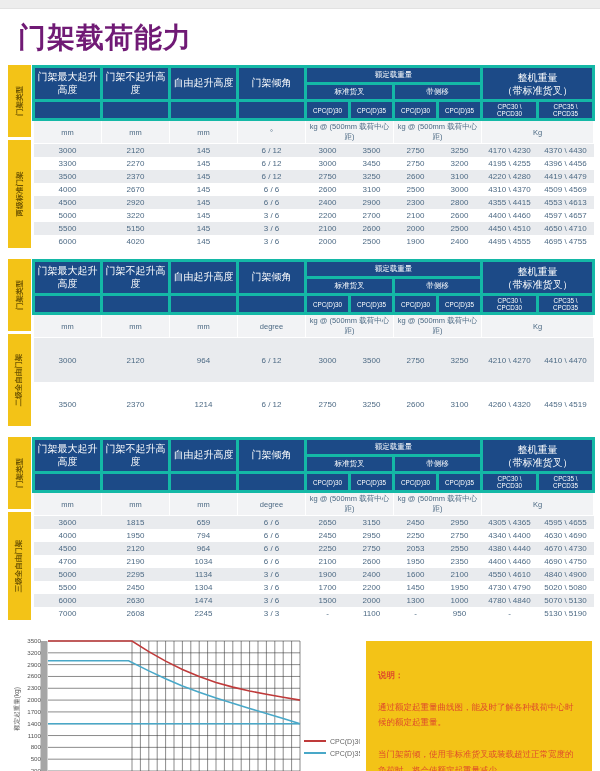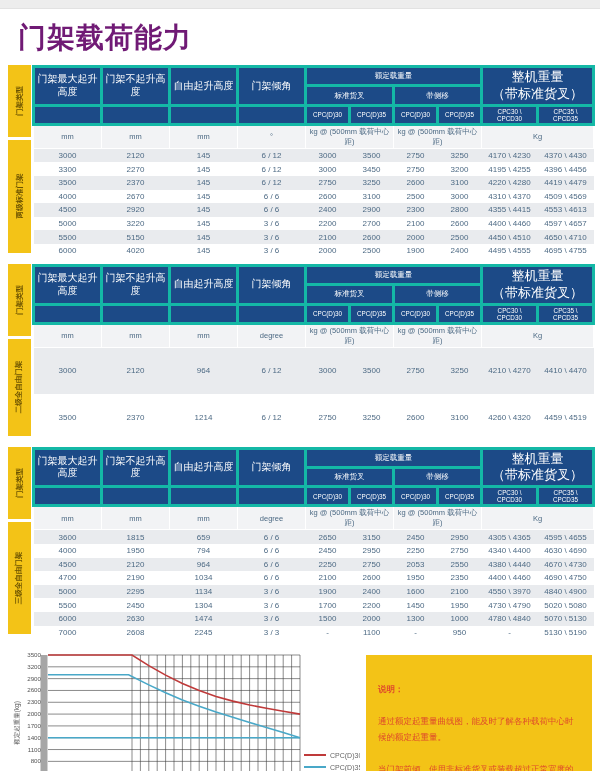--- a/index.html
+++ b/index.html
@@ -12,21 +12,21 @@
   .sidecol{width:23px;display:flex;flex-direction:column;margin-right:1px;}
   .sidecell{background:#f3c317;display:flex;align-items:center;justify-content:center;overflow:hidden;}
   .side-top{height:72px;margin-bottom:3px;}
   .side-bottom{flex:1;}
   .vspan{transform:rotate(-90deg);white-space:nowrap;font-size:7.5px;color:#6b5200;font-weight:bold;}
   table.spec{border-collapse:collapse;table-layout:fixed;width:560px;}
   table.spec th{background:#1c4a87;color:#fff;font-weight:normal;border:3px solid #14b8a6;padding:1px 2px;}
   th.mainhdr{font-size:10px;line-height:1.25;}
   th.grouphdr{font-size:7.5px;height:12px;}
   th.subhdr{font-size:6.3px;height:12px;}
-  th.weighthdr{font-size:13px;line-height:1.3;}
+  th.weighthdr{font-size:10px;line-height:1.3;}
   tr.unitsrow td{background:#f2f3f5;color:#4d6a84;font-size:7.5px;text-align:center;height:14px;border:1px solid #fff;}
   tbody.data td{color:#4d6a84;font-size:8px;text-align:center;padding:1px 0;height:11px;}
   tbody.data tr:nth-child(odd) td{background:#e9ebee;}
   tbody.data tr:nth-child(even) td{background:#ffffff;}
   tbody.data.tall td{height:42px;}
   
   .bottom{display:flex;align-items:flex-start;padding:0 8px;margin-top:10px;}
   .chartbox{width:352px;}
   .notebox{width:229px;margin-left:6px;margin-top:10px;background:#f3c317;color:#df4b2b;padding:11px 12px;font-size:8.5px;line-height:1.85;}
   .notebox p{margin:16px 0 11px 0;}
@@ -393,21 +393,21 @@
           </tr>
           <tr>
             <td>5000</td>
             <td>2295</td>
             <td>1134</td>
             <td>3 / 6</td>
             <td>1900</td>
             <td>2400</td>
             <td>1600</td>
             <td>2100</td>
-            <td>4550 \ 3970</td>
+            <td>4550 \ 4610</td>
             <td>4840 \ 4900</td>
           </tr>
           <tr>
             <td>5500</td>
             <td>2450</td>
             <td>1304</td>
             <td>3 / 6</td>
             <td>1700</td>
             <td>2200</td>
             <td>1450</td>

